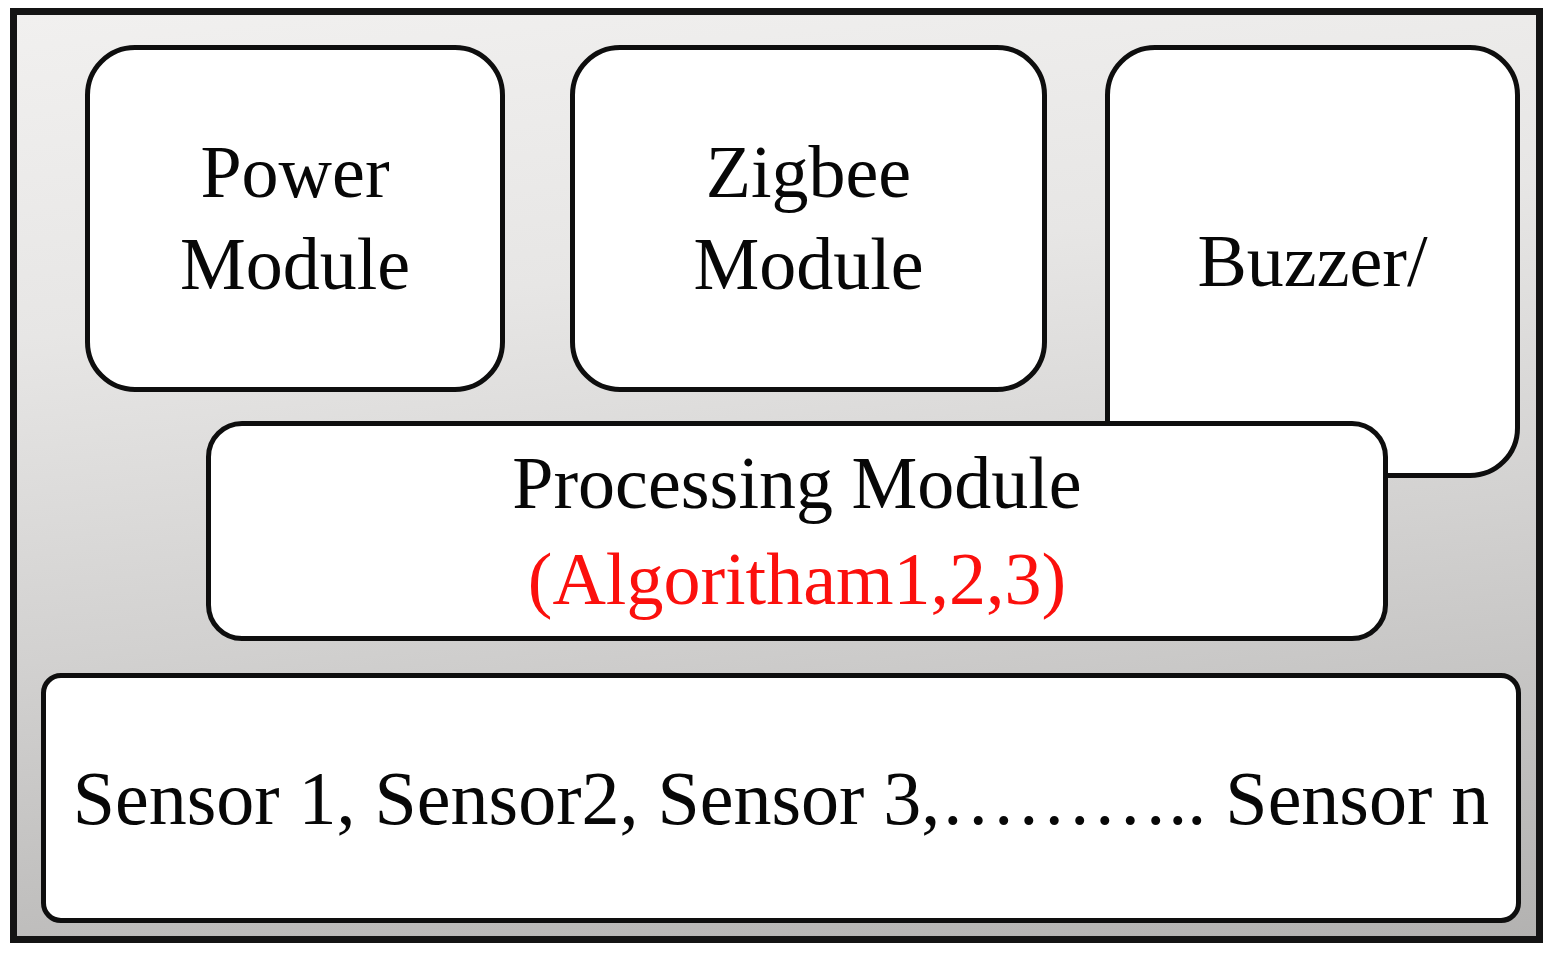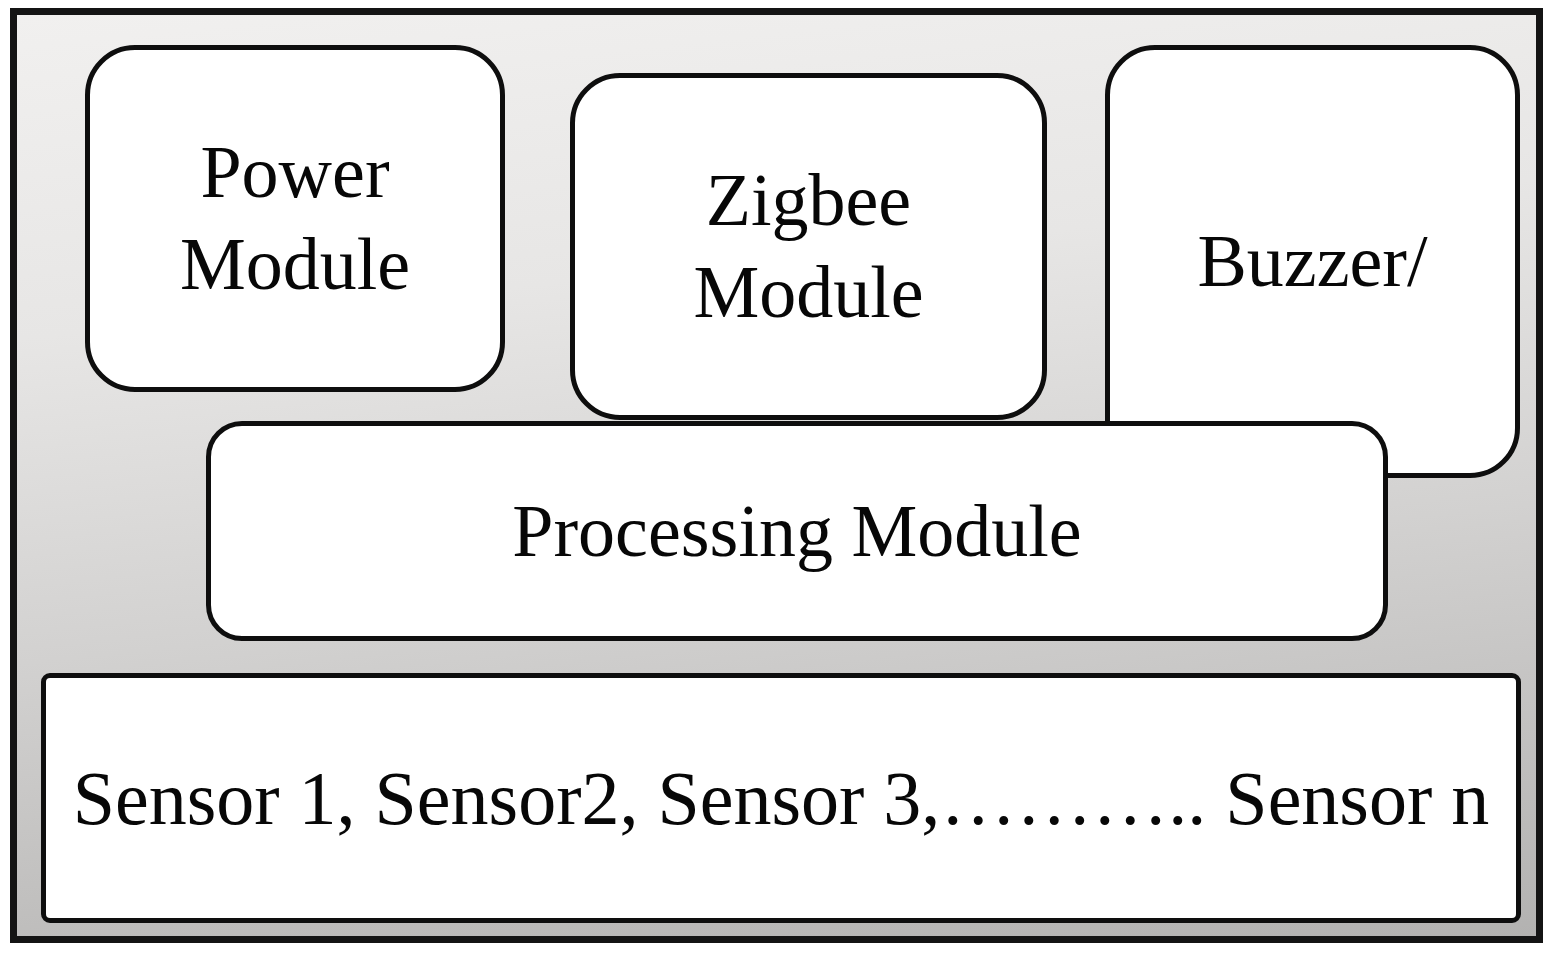--- a/index.html
+++ b/index.html
@@ -40,28 +40,28 @@
     color: #070707;
     gap: 12px;
   }
   .box .line {
     font-size: 74px;
     line-height: 1.08;
     white-space: nowrap;
   }
   
   .box-power   { left: 68px;   top: 30px;  width: 420px;  height: 347px; border-radius: 50px; }
-  .box-zigbee  { left: 553px;  top: 30px;  width: 477px;  height: 347px; border-radius: 50px; margin-top: 28px; }
+  .box-zigbee  { left: 553px;  top: 30px;  width: 477px;  height: 347px; border-radius: 50px; }
   .box-buzzer  { left: 1088px; top: 30px;  width: 415px;  height: 433px; border-radius: 50px; }
   
   .box-processing { left: 189px; top: 406px; width: 1182px; height: 220px; border-radius: 36px; }
   .box-processing .line { line-height: 1.14; }
   .red-line { color: #fb100d; }
   
-  .box-sensors { left: 24px; top: 658px; width: 1480px; height: 250px; border-radius: 9px; }
+  .box-sensors { left: 24px; top: 658px; width: 1480px; height: 250px; border-radius: 20px; }
   .box-sensors .line { font-size: 76px; }
 </style>
 </head>
 <body>
 
 <div class="page">
   <div class="frame">
 
     <div class="box box-power">
       <div class="line">Power</div>
@@ -72,20 +72,21 @@
       <div class="line">Zigbee</div>
       <div class="line">Module</div>
     </div>
 
     <div class="box box-buzzer">
       <div class="line">Buzzer/</div>
     </div>
 
     <div class="box box-processing">
       <div class="line">Processing Module</div>
+      <div class="line red-line">(Algoritham1,2,3)</div>
     </div>
 
     <div class="box box-sensors">
       <div class="line">Sensor 1, Sensor2, Sensor 3,……….. Sensor n</div>
     </div>
 
   </div>
 </div>
 
 </body></html>

